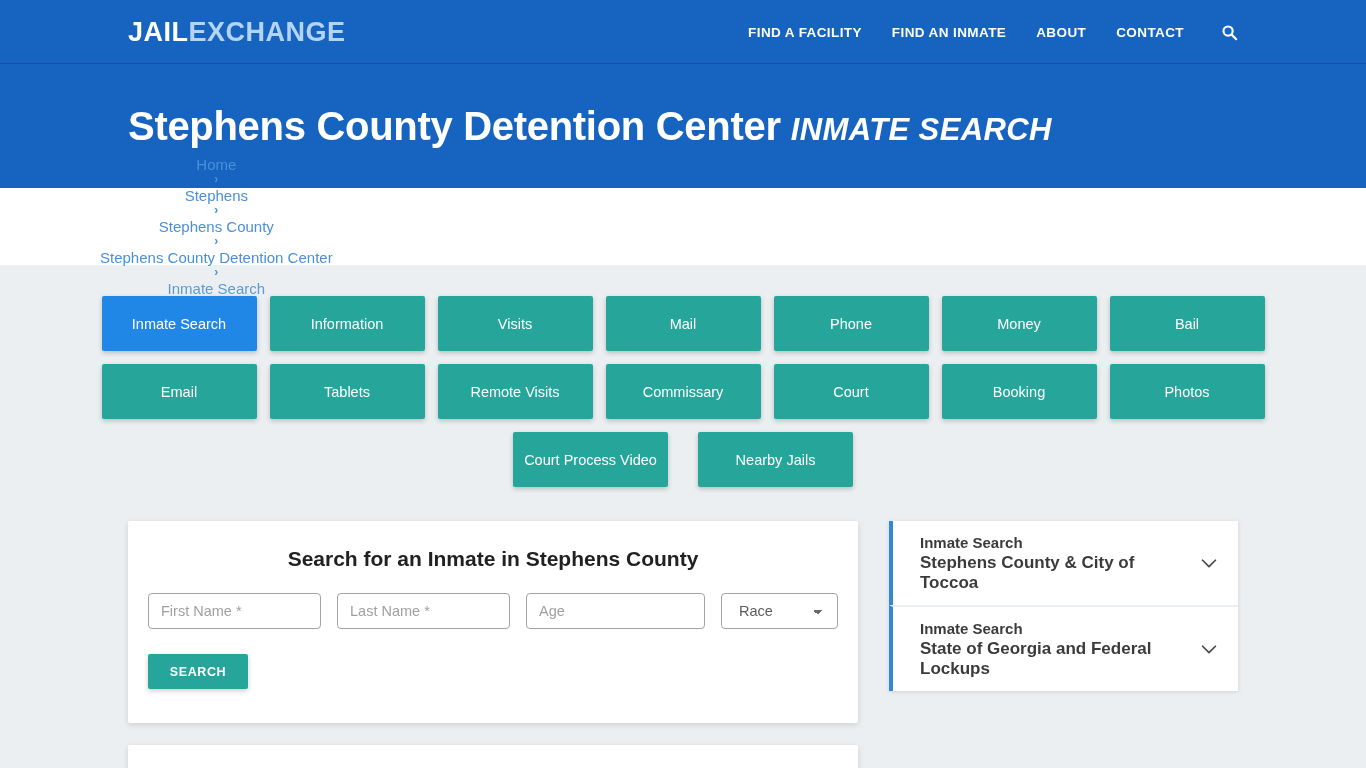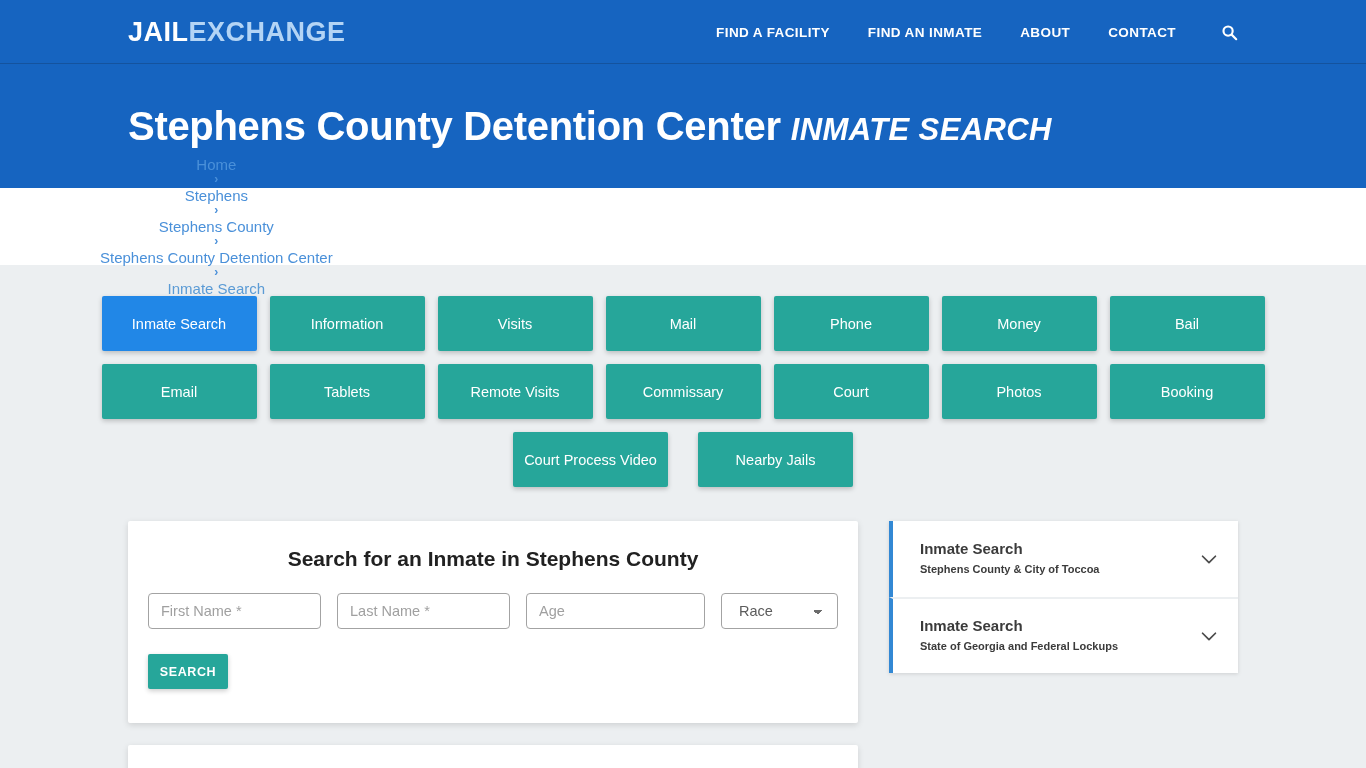--- a/index.html
+++ b/index.html
@@ -33,21 +33,21 @@
   .logo .l1 { color: #ffffff; }
   .logo .l2 { color: #b3d4f5; }
 
   .navmenu {
     position: absolute;
     right: 128px;
     top: 0;
     height: 64px;
     display: flex;
     align-items: center;
-    gap: 8px;
+    gap: 0;
   }
   .navlink {
     color: #ffffff;
     font-size: 13.5px;
     font-weight: bold;
     letter-spacing: 0.4px;
     text-decoration: none;
     padding: 0 15px;
     white-space: nowrap;
     cursor: pointer;
@@ -209,21 +209,21 @@
     background-position:
       calc(100% - 19px) 16px,
       calc(100% - 14px) 16px;
     background-size: 5px 5px, 5px 5px;
     background-repeat: no-repeat;
     cursor: pointer;
     padding-left: 17px;
   }
   .searchbtn {
     margin-top: 25px;
-    width: 80px;
+    width: 100px;
     height: 35px;
     background: #26a69a;
     color: #ffffff;
     font-size: 12.5px;
     font-weight: bold;
     letter-spacing: 0.6px;
     border: none;
     border-radius: 2px;
     box-shadow: 0 2px 5px rgba(0,0,0,0.2);
     cursor: pointer;
@@ -250,21 +250,21 @@
   }
   .accitem + .accitem { border-top: 2px solid #eceff1; }
   .acctext { flex: 1; }
   .accline1 {
     font-size: 15px;
     font-weight: bold;
     color: #3b3b3b;
     line-height: 20px;
   }
   .accline2 {
-    font-size: 11px;
+    font-size: 17px;
     font-weight: bold;
     color: #3b3b3b;
     line-height: 20px;
   }
   .accchev {
     width: 22px;
     height: 22px;
     flex: 0 0 22px;
     margin-left: 10px;
     color: #4b4b4b;
@@ -324,22 +324,22 @@
       <div class="tab">Money</div>
       <div class="tab">Bail</div>
     </div>
 
     <div class="tabrow">
       <div class="tab">Email</div>
       <div class="tab">Tablets</div>
       <div class="tab">Remote Visits</div>
       <div class="tab">Commissary</div>
       <div class="tab">Court</div>
+      <div class="tab">Booking</div>
       <div class="tab">Photos</div>
-      <div class="tab">Booking</div>
     </div>
 
     <div class="tabrow short">
       <div class="tab">Court Process Video</div>
       <div class="tab">Nearby Jails</div>
     </div>
 
     <div class="cols">
 
       <div class="colmain">

